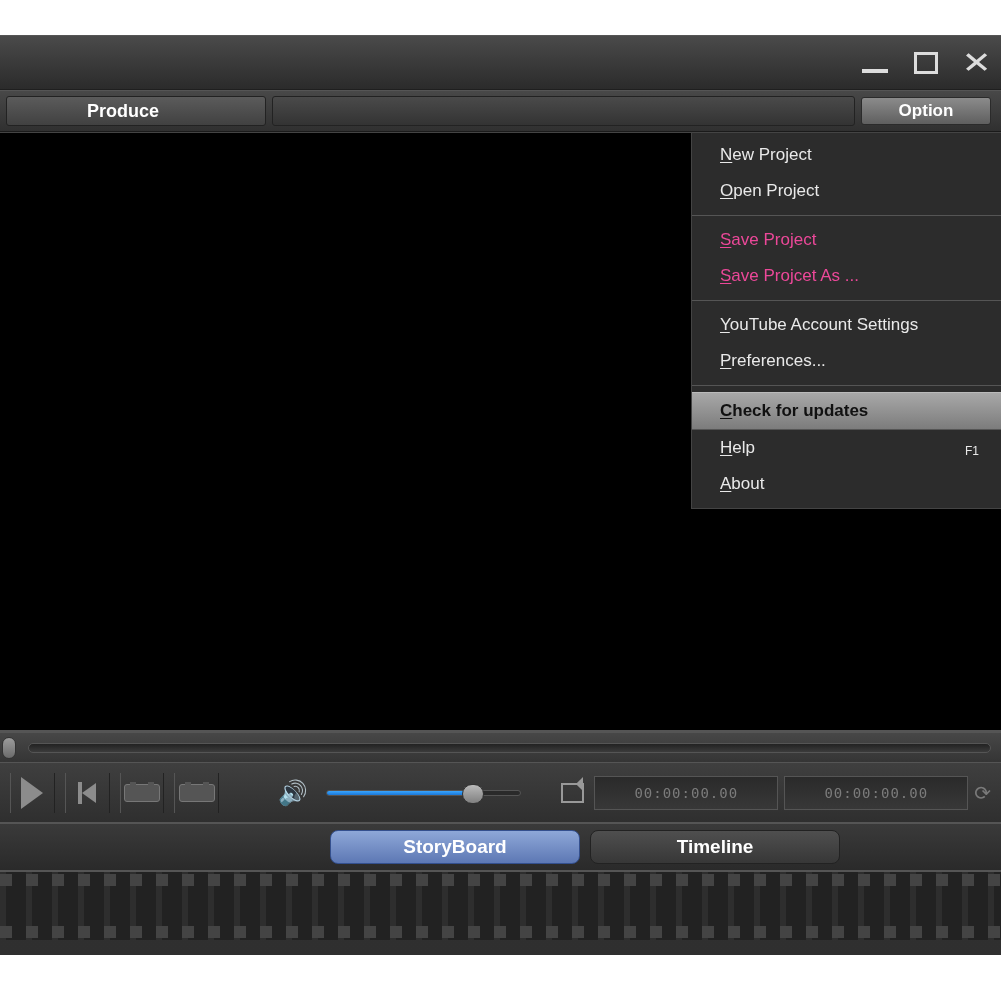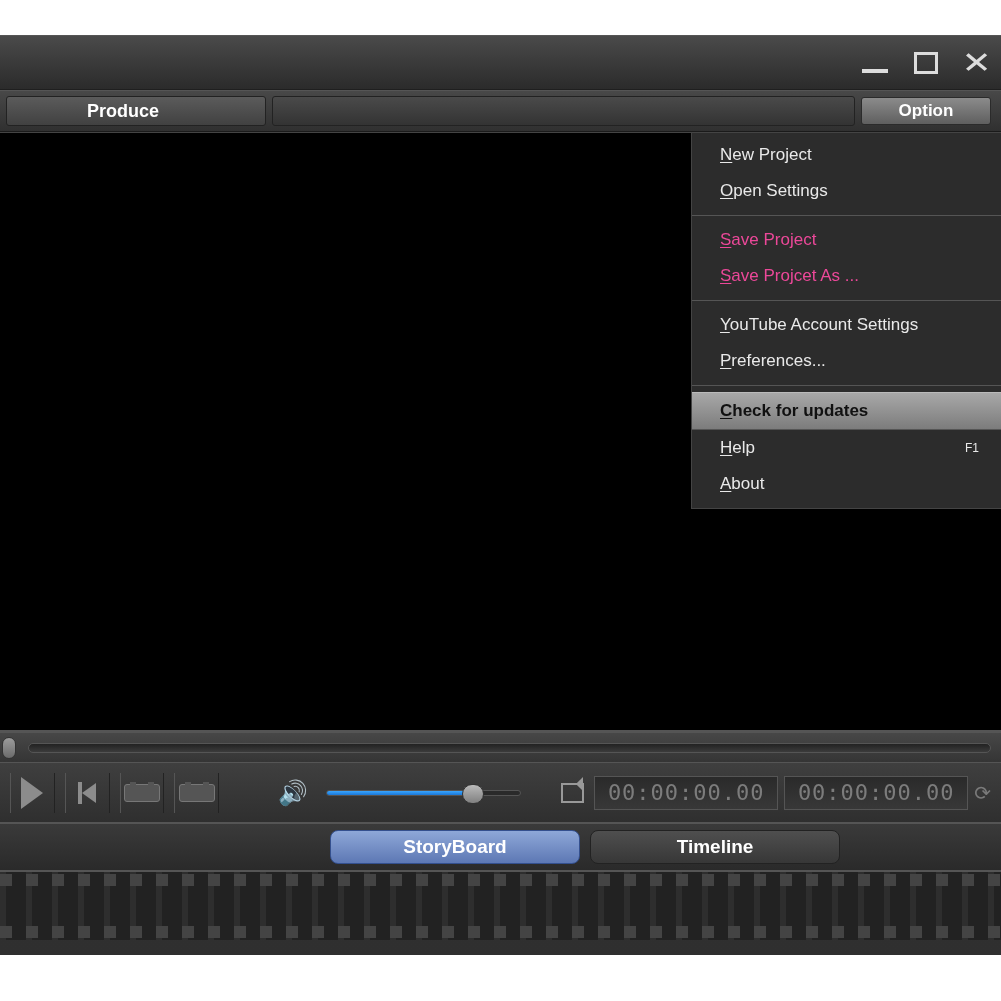--- a/index.html
+++ b/index.html
@@ -85,21 +85,21 @@
     right: 0;
     top: 0;
     width: 310px;
     background: #2c2c2c;
     border-left: 1px solid #444;
     border-bottom: 1px solid #444;
     padding: 4px 0 6px 0;
   }
   .menu-item {
     display: flex;
-    align-items: center;
+    align-items: flex-end;
     justify-content: space-between;
     padding: 8px 22px 8px 28px;
     color: #e9e9e9;
     font-size: 17px;
   }
   .menu-item .mn { text-decoration: underline; text-underline-offset: 2px; }
   .menu-item.disabled { color: #ec4899; }
   .menu-sep { height: 1px; background: #555; margin: 6px 0; }
   .menu-item.highlight {
     background: linear-gradient(#a8a8a8, #7c7c7c);
@@ -177,21 +177,21 @@
     width: 0; height: 0; border-left: 10px solid #999; border-bottom: 10px solid transparent;
     transform: rotate(-45deg);
   }
   .tc-group { display: flex; gap: 6px; margin-left: auto; align-items: center; }
   .tc-box {
     width: 184px; height: 34px;
     background: linear-gradient(#2a2a2a, #383838);
     border: 1px solid #555;
     display: flex; align-items: center; justify-content: center;
     color: #7c7c7c; font-family: "DejaVu Sans Mono", monospace;
-    font-size: 22px; letter-spacing: 1px;
+    font-size: 14px; letter-spacing: 1px;
   }
   .sync-icon { color: #7a7a7a; font-size: 20px; }
   .view-tabs-row {
     height: 48px;
     display: flex;
     align-items: center;
     gap: 10px;
     padding-left: 330px;
     background: linear-gradient(#3a3a3a, #2a2a2a);
     border-top: 2px solid #555;
@@ -247,21 +247,21 @@
     <div class="tab-btn narrow"></div>
     <div class="option-btn">Option</div>
   </div>
 
   <div class="video-area">
     <div class="dropdown">
       <div class="menu-item">
           <span><span class="mn">N</span><span>ew Project</span></span>
         </div>
       <div class="menu-item">
-          <span><span class="mn">O</span><span>pen Settings</span></span>
+          <span><span class="mn">O</span><span>pen Project</span></span>
         </div>
       <div class="menu-sep"></div>
       <div class="menu-item disabled">
           <span><span class="mn">S</span><span>ave Project</span></span>
         </div>
       <div class="menu-item disabled">
           <span><span class="mn">S</span><span>ave Projcet As ...</span></span>
         </div>
       <div class="menu-sep"></div>
       <div class="menu-item">

